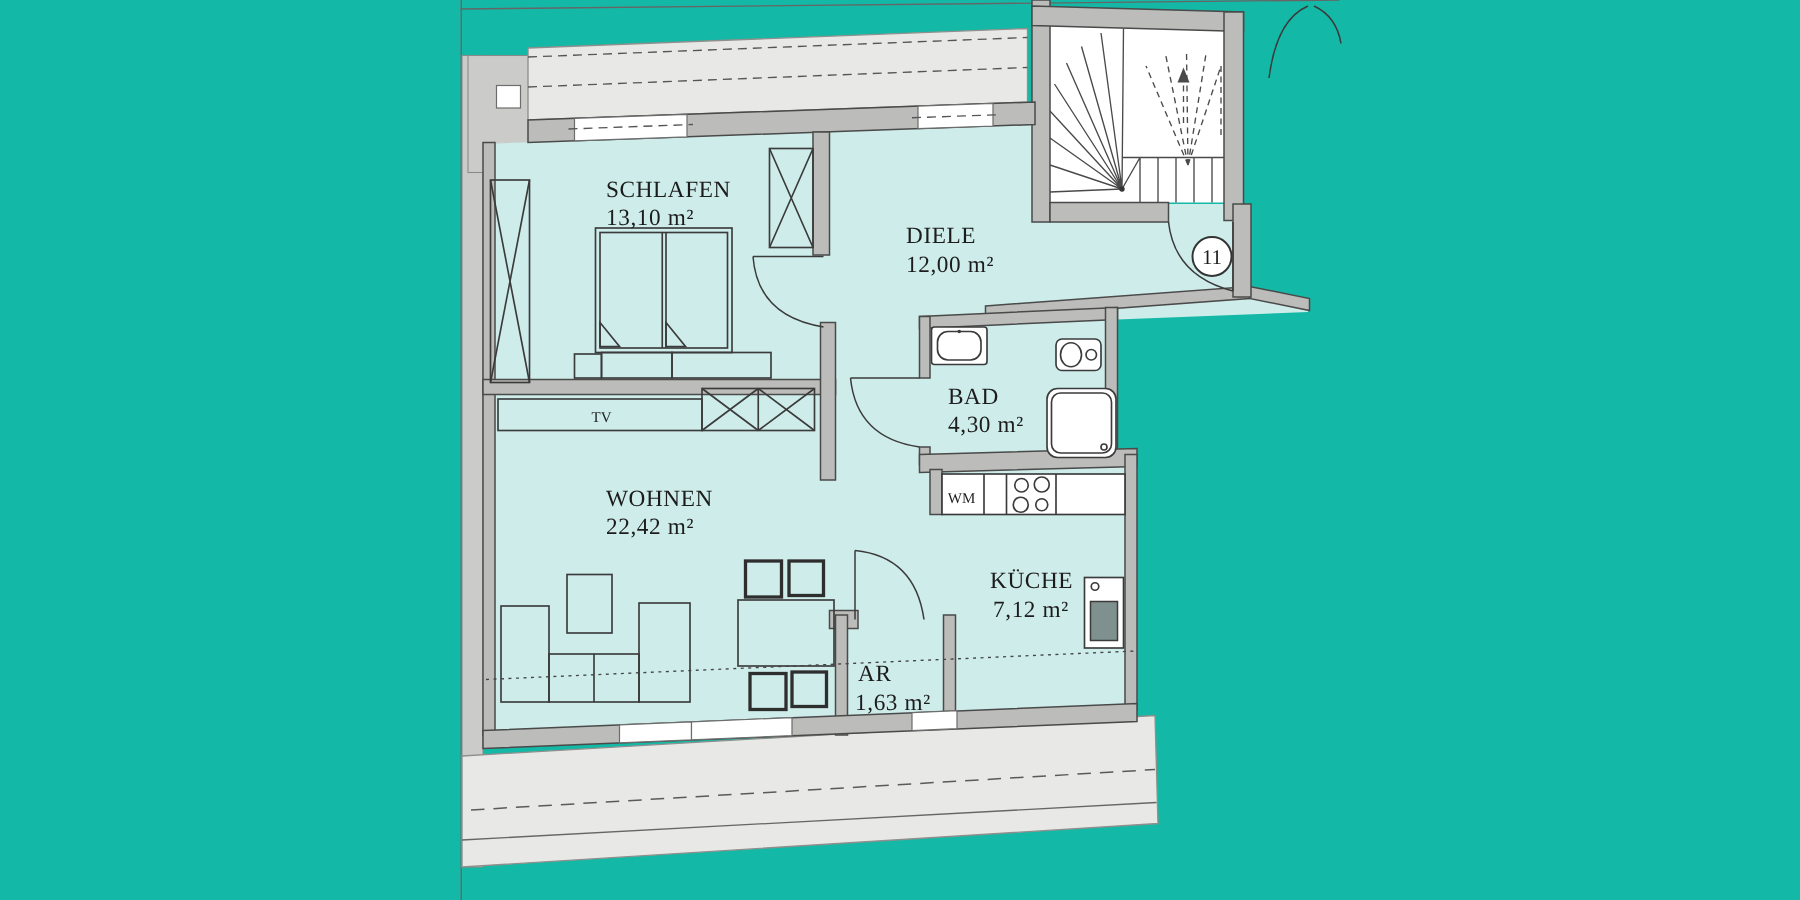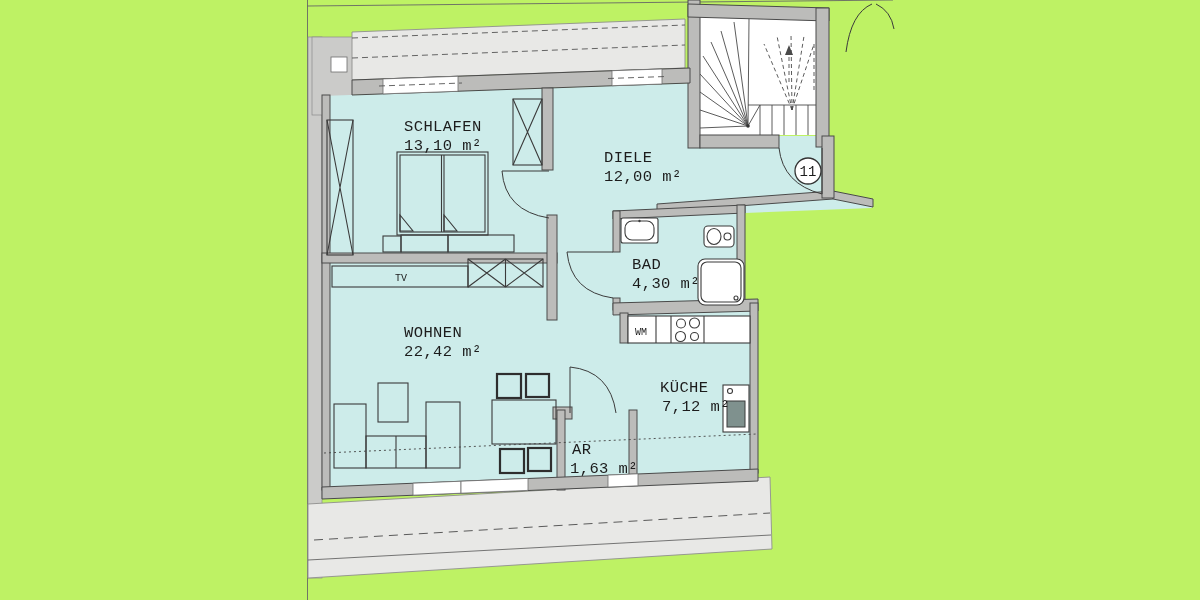--- a/index.html
+++ b/index.html
@@ -1,17 +1,17 @@
 <!DOCTYPE html>
 <html><head>
 <meta charset="utf-8">
 <style>
   html,body{margin:0;padding:0;background:#ffffff;}
-  .stage{width:1200px;height:600px;position:relative;background:#bef264;overflow:hidden;
-         font-family:Liberation Mono, monospace;}
+  .stage{width:1200px;height:600px;position:relative;background:#14b8a6;overflow:hidden;
+         font-family:Liberation Serif, serif;}
   svg{display:block}
   .wall{fill:#bcbcba;stroke:#4a4a4a;stroke-width:1;}
   .wall-light{fill:#cbcbc9;stroke:#8a8a8a;stroke-width:0.7;}
   .roof{fill:#e8e8e6;stroke:#8f8f8d;stroke-width:0.9;}
   .room{fill:#cdecea;stroke:none;}
   .win{fill:#ffffff;stroke:#6d6d6d;stroke-width:0.8;}
   .furn{fill:none;stroke:#3b3b3b;stroke-width:1.1;}
   .furn-w{fill:#ffffff;stroke:#3b3b3b;stroke-width:1.1;}
   .chair{fill:none;stroke:#2e2e2e;stroke-width:2.2;}
   .door{fill:none;stroke:#3b3b3b;stroke-width:1;}

